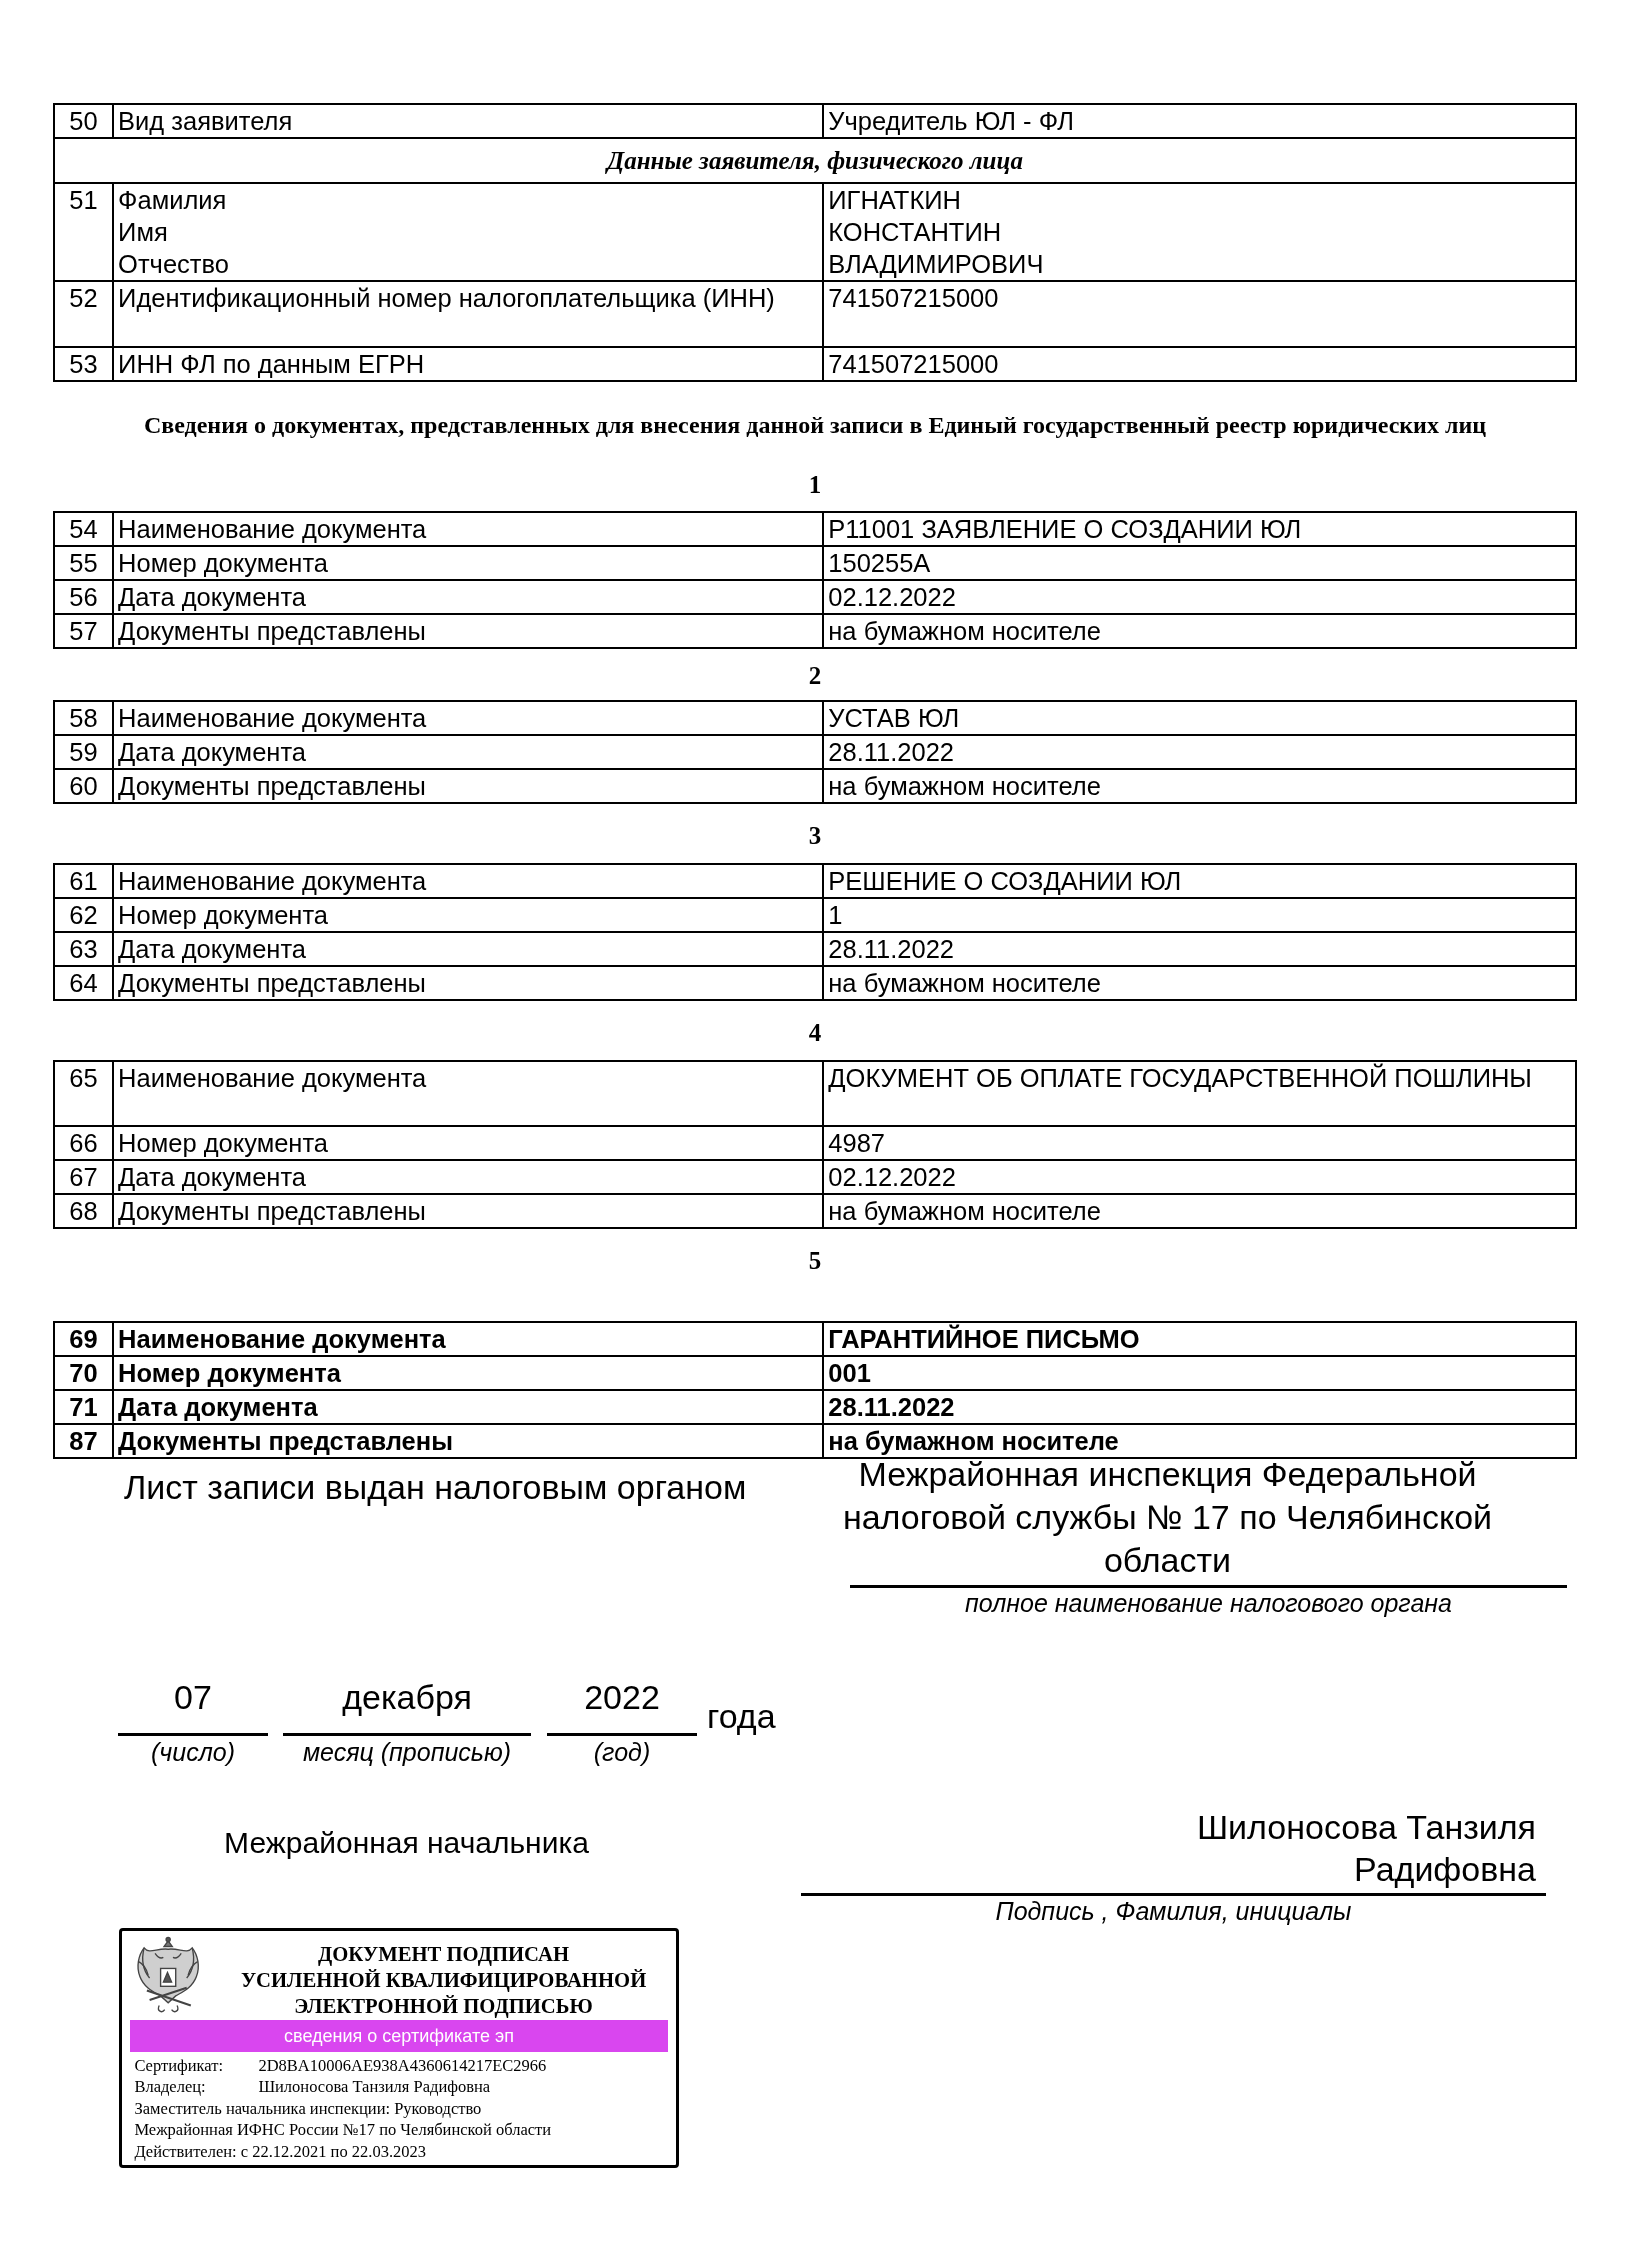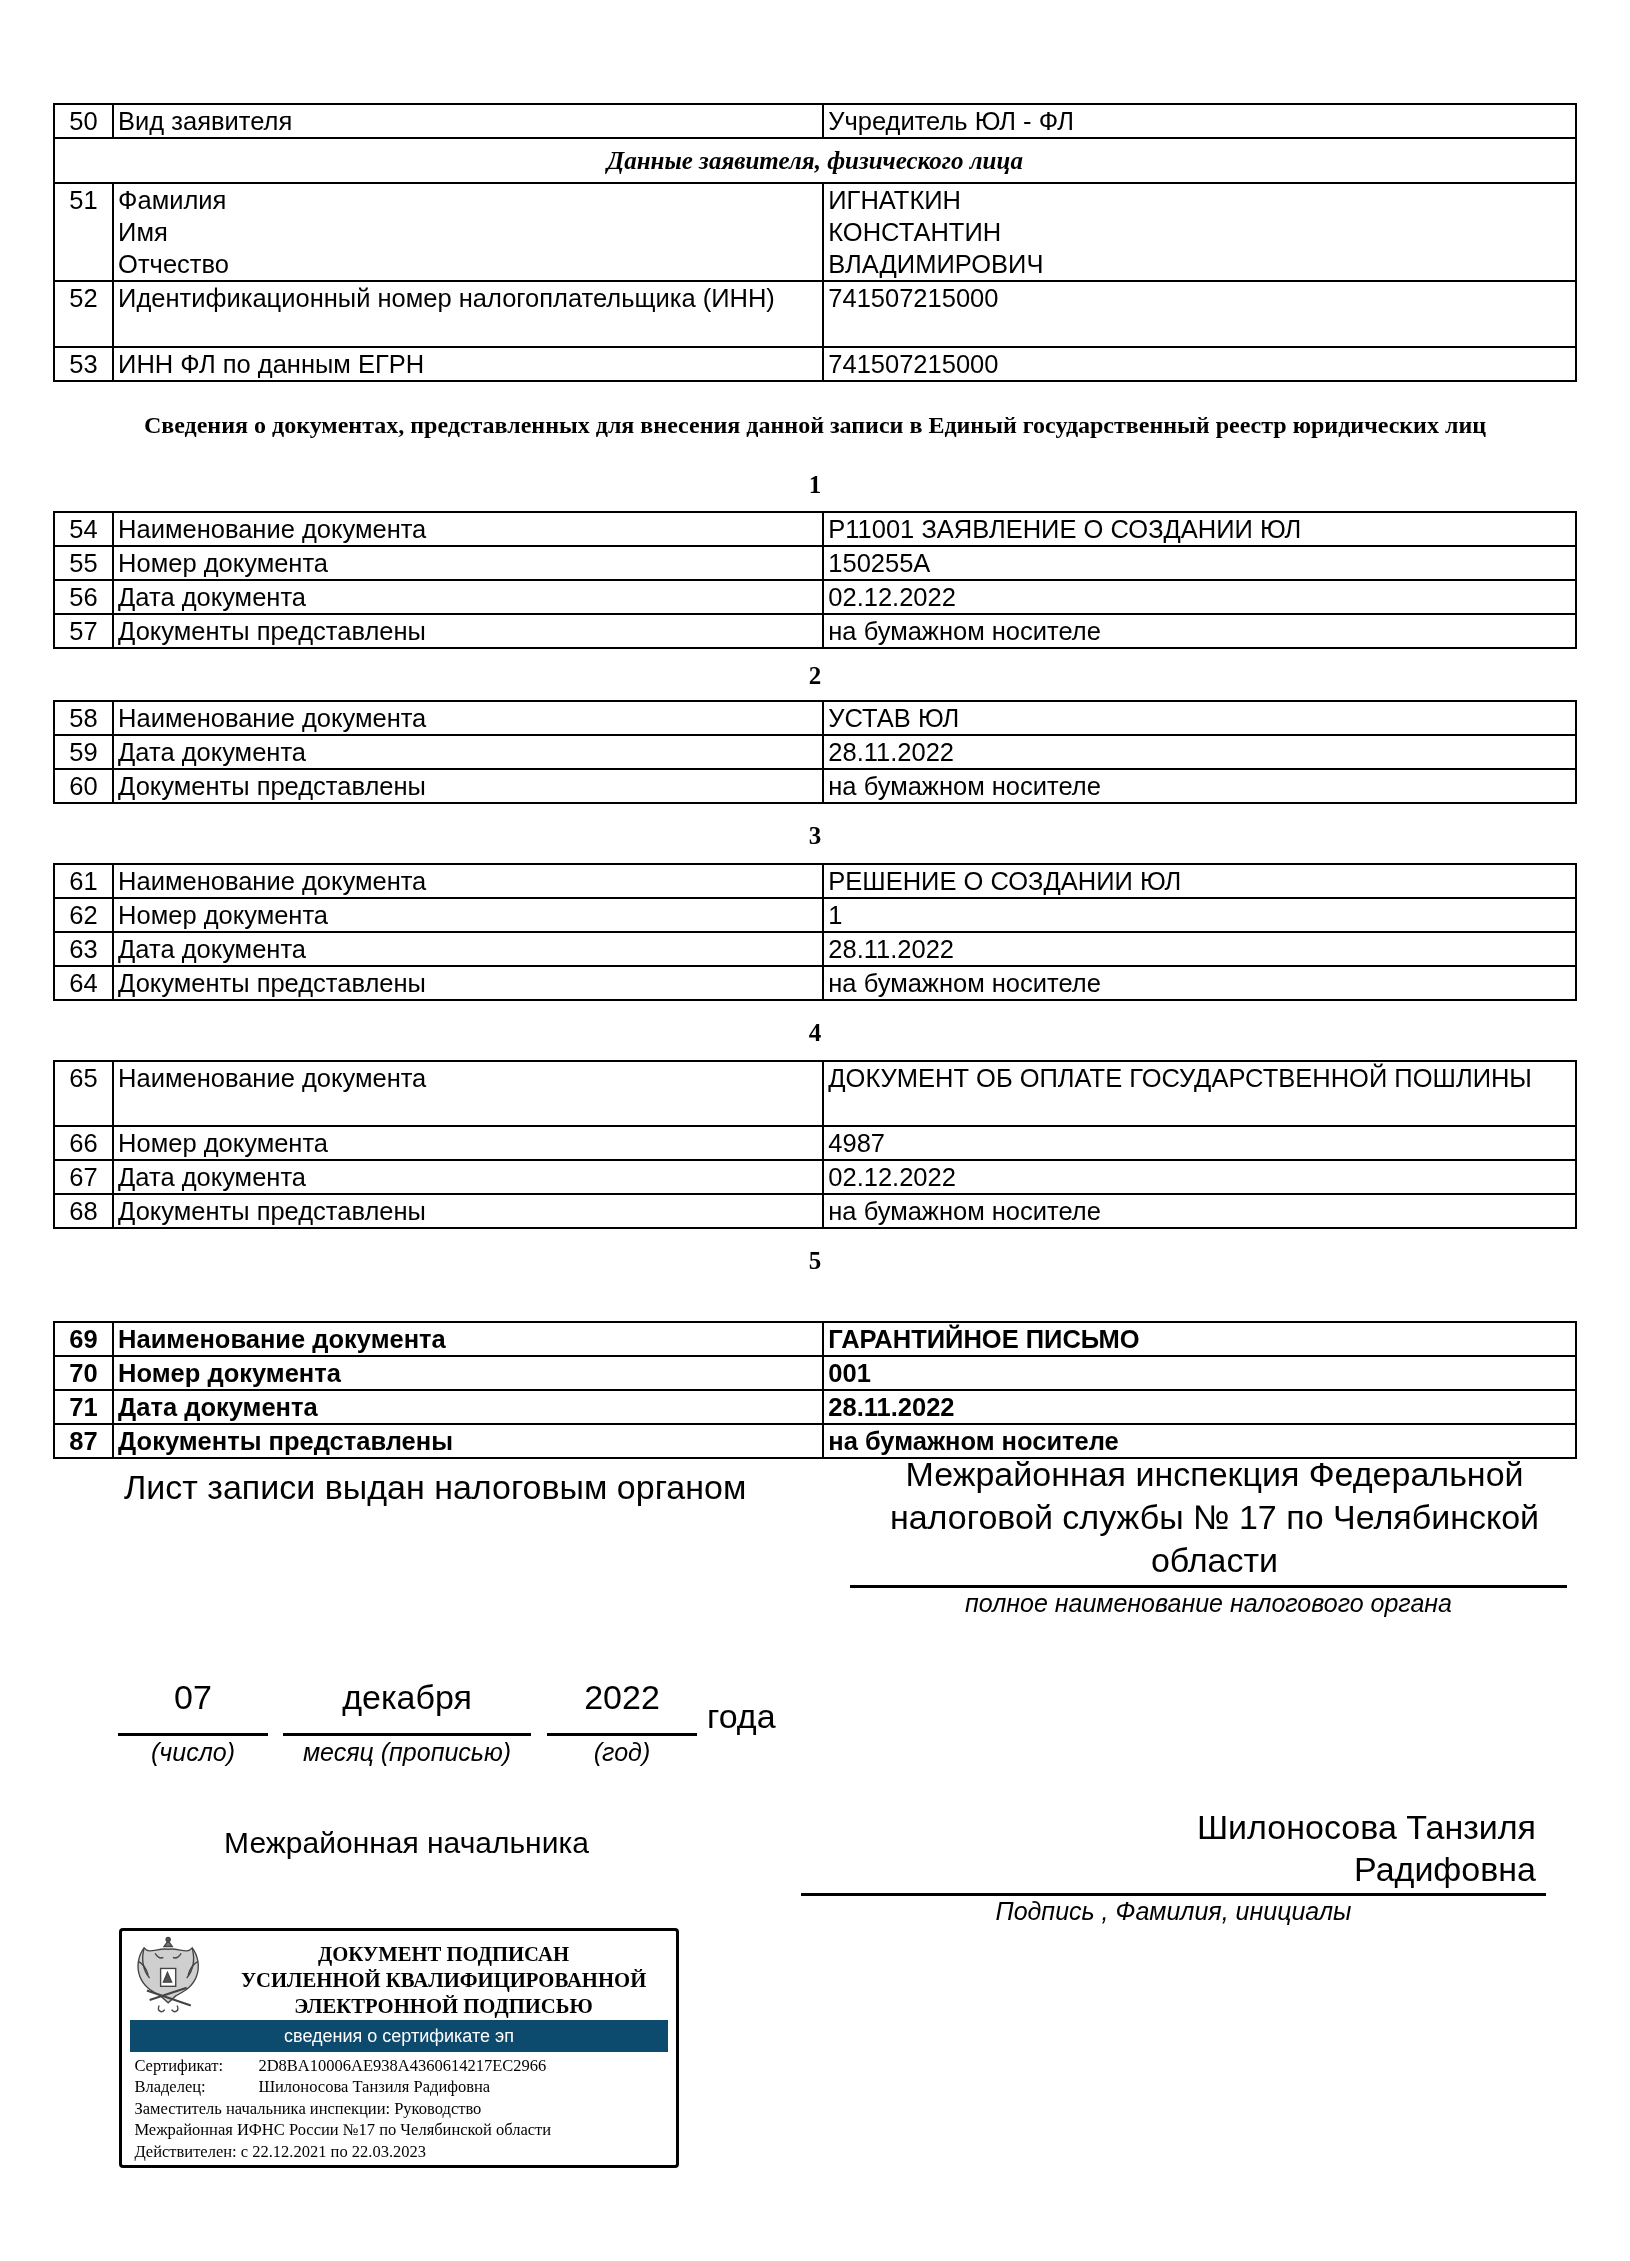--- a/index.html
+++ b/index.html
@@ -20,21 +20,21 @@
   .docnum { position: absolute; left: 53px; width: 1524px; text-align: center;
             font-family: "Liberation Serif", serif; font-weight: bold; font-size: 25px; }
   .big { font-size: 34px; line-height: 43px; }
   .caption { font-style: italic; font-size: 25px; text-align: center; }
   .rule { position: absolute; height: 2.8px; background: #000; }
   .stamp { position: absolute; left: 119px; top: 1928px; width: 560px; height: 240px;
            border: 3.4px solid #000; border-radius: 4px; box-sizing: border-box; overflow: hidden;
            font-family: "Liberation Serif", serif; }
   .stamp .title { position: absolute; left: 96px; right: 6.9px; top: 9.6px; text-align: center;
                   font-weight: bold; font-size: 20.7px; line-height: 26px; }
-  .stamp .bar { position: absolute; left: 8.3px; right: 8.3px; top: 89px; height: 32px; background: #0c4a6e;
+  .stamp .bar { position: absolute; left: 8.3px; right: 8.3px; top: 89px; height: 32px; background: #d946ef;
                 color: #fff; text-align: center; font-family: "Liberation Sans", sans-serif;
                 font-size: 18px; line-height: 32px; }
   .stamp .info { position: absolute; left: 12.4px; right: 6.9px; top: 124px; font-size: 16.5px; line-height: 21.4px; }
   .stamp .emblem { position: absolute; left: 6.9px; top: 2.8px; width: 79px; height: 84px; }
   .row-line { white-space: nowrap; }
   .k { display: inline-block; width: 124px; }
 </style>
 </head>
 <body>
 
@@ -191,21 +191,21 @@
       </tr>
   <tr>
         <td class="num">87</td>
         <td class="lbl">Документы представлены</td>
         <td class="val">на бумажном носителе</td>
       </tr>
 </tbody>
   </table>
 
 <div class="abs big" style="left:124px; top:1466px; width:717px;">Лист записи выдан налоговым органом</div>
-<div class="abs big" style="left:856px; top:1453px; width:717px; text-align:center;">Межрайонная инспекция Федеральной налоговой службы № 17 по Челябинской области</div>
+<div class="abs big" style="left:809px; top:1453px; width:717px; text-align:center;">Межрайонная инспекция Федеральной налоговой службы № 17 по Челябинской области</div>
 <div class="rule" style="left:850px; top:1585px; width:717px;"></div>
 <div class="abs caption" style="left:850px; top:1589px; width:717px;">полное наименование налогового органа</div>
 
 <div class="abs big" style="left:118px; top:1676px; width:150px; text-align:center;">07</div>
 <div class="abs big" style="left:283px; top:1676px; width:248px; text-align:center;">декабря</div>
 <div class="abs big" style="left:547px; top:1676px; width:150px; text-align:center;">2022</div>
 <div class="abs big" style="left:707px; top:1695px;">года</div>
 <div class="rule" style="left:118px; top:1733px; width:150px;"></div>
 <div class="rule" style="left:283px; top:1733px; width:248px;"></div>
 <div class="rule" style="left:547px; top:1733px; width:150px;"></div>

